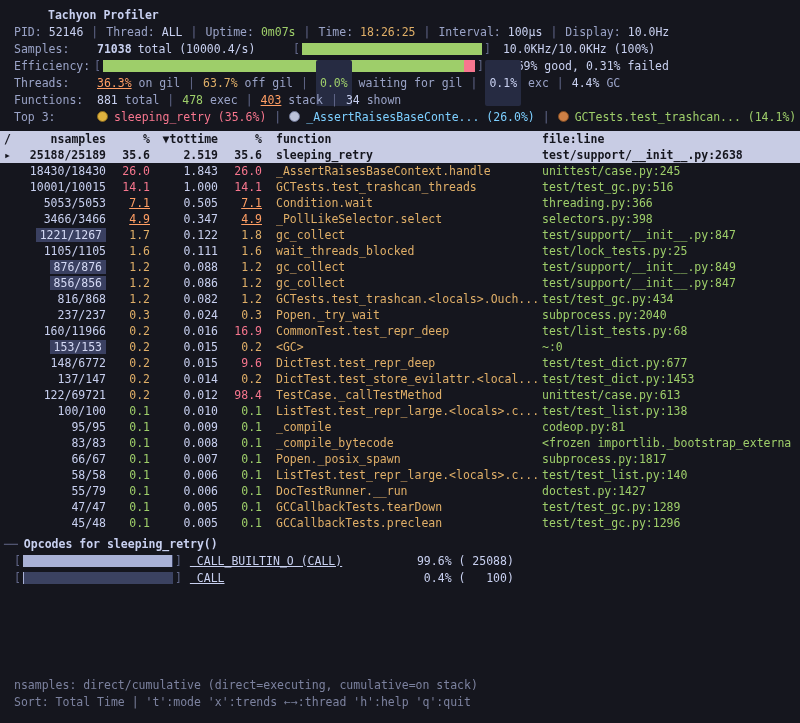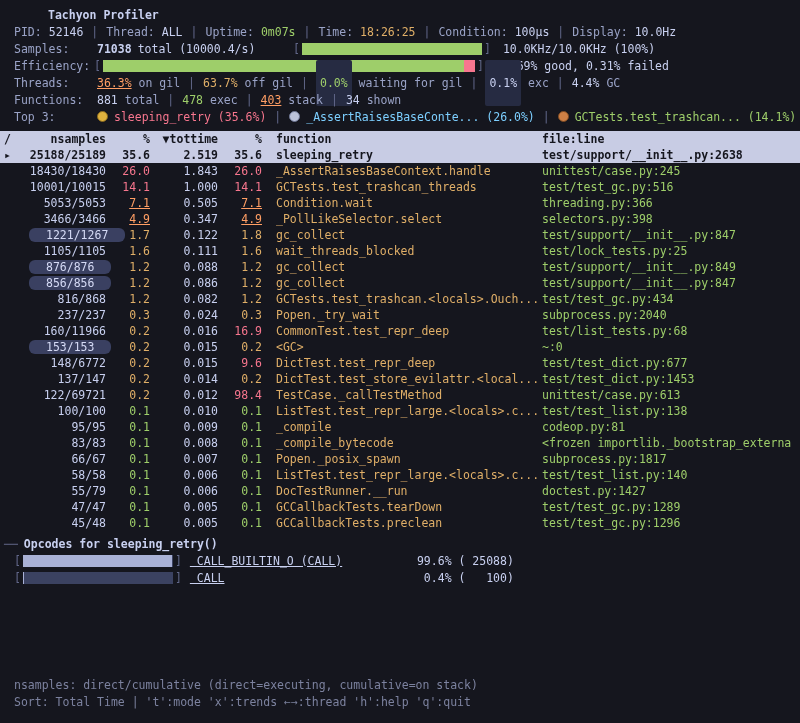--- a/index.html
+++ b/index.html
@@ -41,21 +41,21 @@
   .thead{background:var(--sel-bg);font-weight:bold;}
   .thead span{color:var(--sel-fg) !important;}
   .sel{background:var(--sel-bg);font-weight:bold;}
   .sel span{color:var(--sel-fg) !important;}
   .gut{width:14px;flex:none;padding-left:4px;box-sizing:border-box;overflow:hidden;}
   .ns{width:92px;flex:none;text-align:right;color:var(--fg);}
   .p1,.p2{width:44px;flex:none;text-align:right;}
   .tot{width:68px;flex:none;text-align:right;color:var(--fg);}
   .fn{margin-left:14px;width:262px;flex:none;overflow:hidden;color:var(--yellow);}
   .file{margin-left:4px;flex:1;overflow:hidden;color:var(--green);}
-  .flash{background:var(--flash-bg);color:#d5daf5;border-radius:6px;padding:0 17px;margin-left:15px;}
+  .flash{background:var(--flash-bg);color:#d5daf5;border-radius:0;padding:0 4px;}
   
   .opsep{margin-top:5px;height:16px;display:flex;align-items:center;padding-left:4px;white-space:pre;}
   .dash{color:var(--faint);}
   .optitle{color:var(--fg);font-weight:bold;padding-left:6px;}
   .opbar{display:flex;align-items:center;height:17px;padding-left:14px;white-space:pre;}
   .optrack{width:150px;height:12px;background:var(--bar-track);position:relative;flex:none;margin:0 2px;overflow:hidden;display:inline-block;}
   .opfill{position:absolute;left:0;top:0;bottom:0;background:var(--opfill);}
   .oplabel{color:var(--fg);width:200px;flex:none;padding-left:8px;overflow:hidden;text-decoration:underline;}
   .oppct{color:var(--fg);width:124px;flex:none;text-align:right;}
   .footer{margin-top:auto;}
@@ -70,21 +70,21 @@
 
   <div class="hline">
     <span class="sl">PID:</span><span class="sv">52146</span>
     <span class="sep">|</span>
     <span class="sl">Thread:</span><span class="sv">ALL</span>
     <span class="sep">|</span>
     <span class="sl">Uptime:</span><span class="sv c-green">0m07s</span>
     <span class="sep">|</span>
     <span class="sl">Time:</span><span class="sv c-yellow">18:26:25</span>
     <span class="sep">|</span>
-    <span class="sl">Condition:</span><span class="sv">100μs</span>
+    <span class="sl">Interval:</span><span class="sv">100μs</span>
     <span class="sep">|</span>
     <span class="sl">Display:</span><span class="sv">10.0Hz</span>
   </div>
 
   <div class="hline">
     <span class="sl w76">Samples:</span>
     <span class="w196"><span class="sv bold">71038</span><span class="sv" style="margin-left:6px">total (10000.4/s)</span></span>
     <span class="bracket">[</span>
     <span class="track t180"><span class="fillg" style="width: 100%;"></span></span>
     <span class="bracket">]</span>

